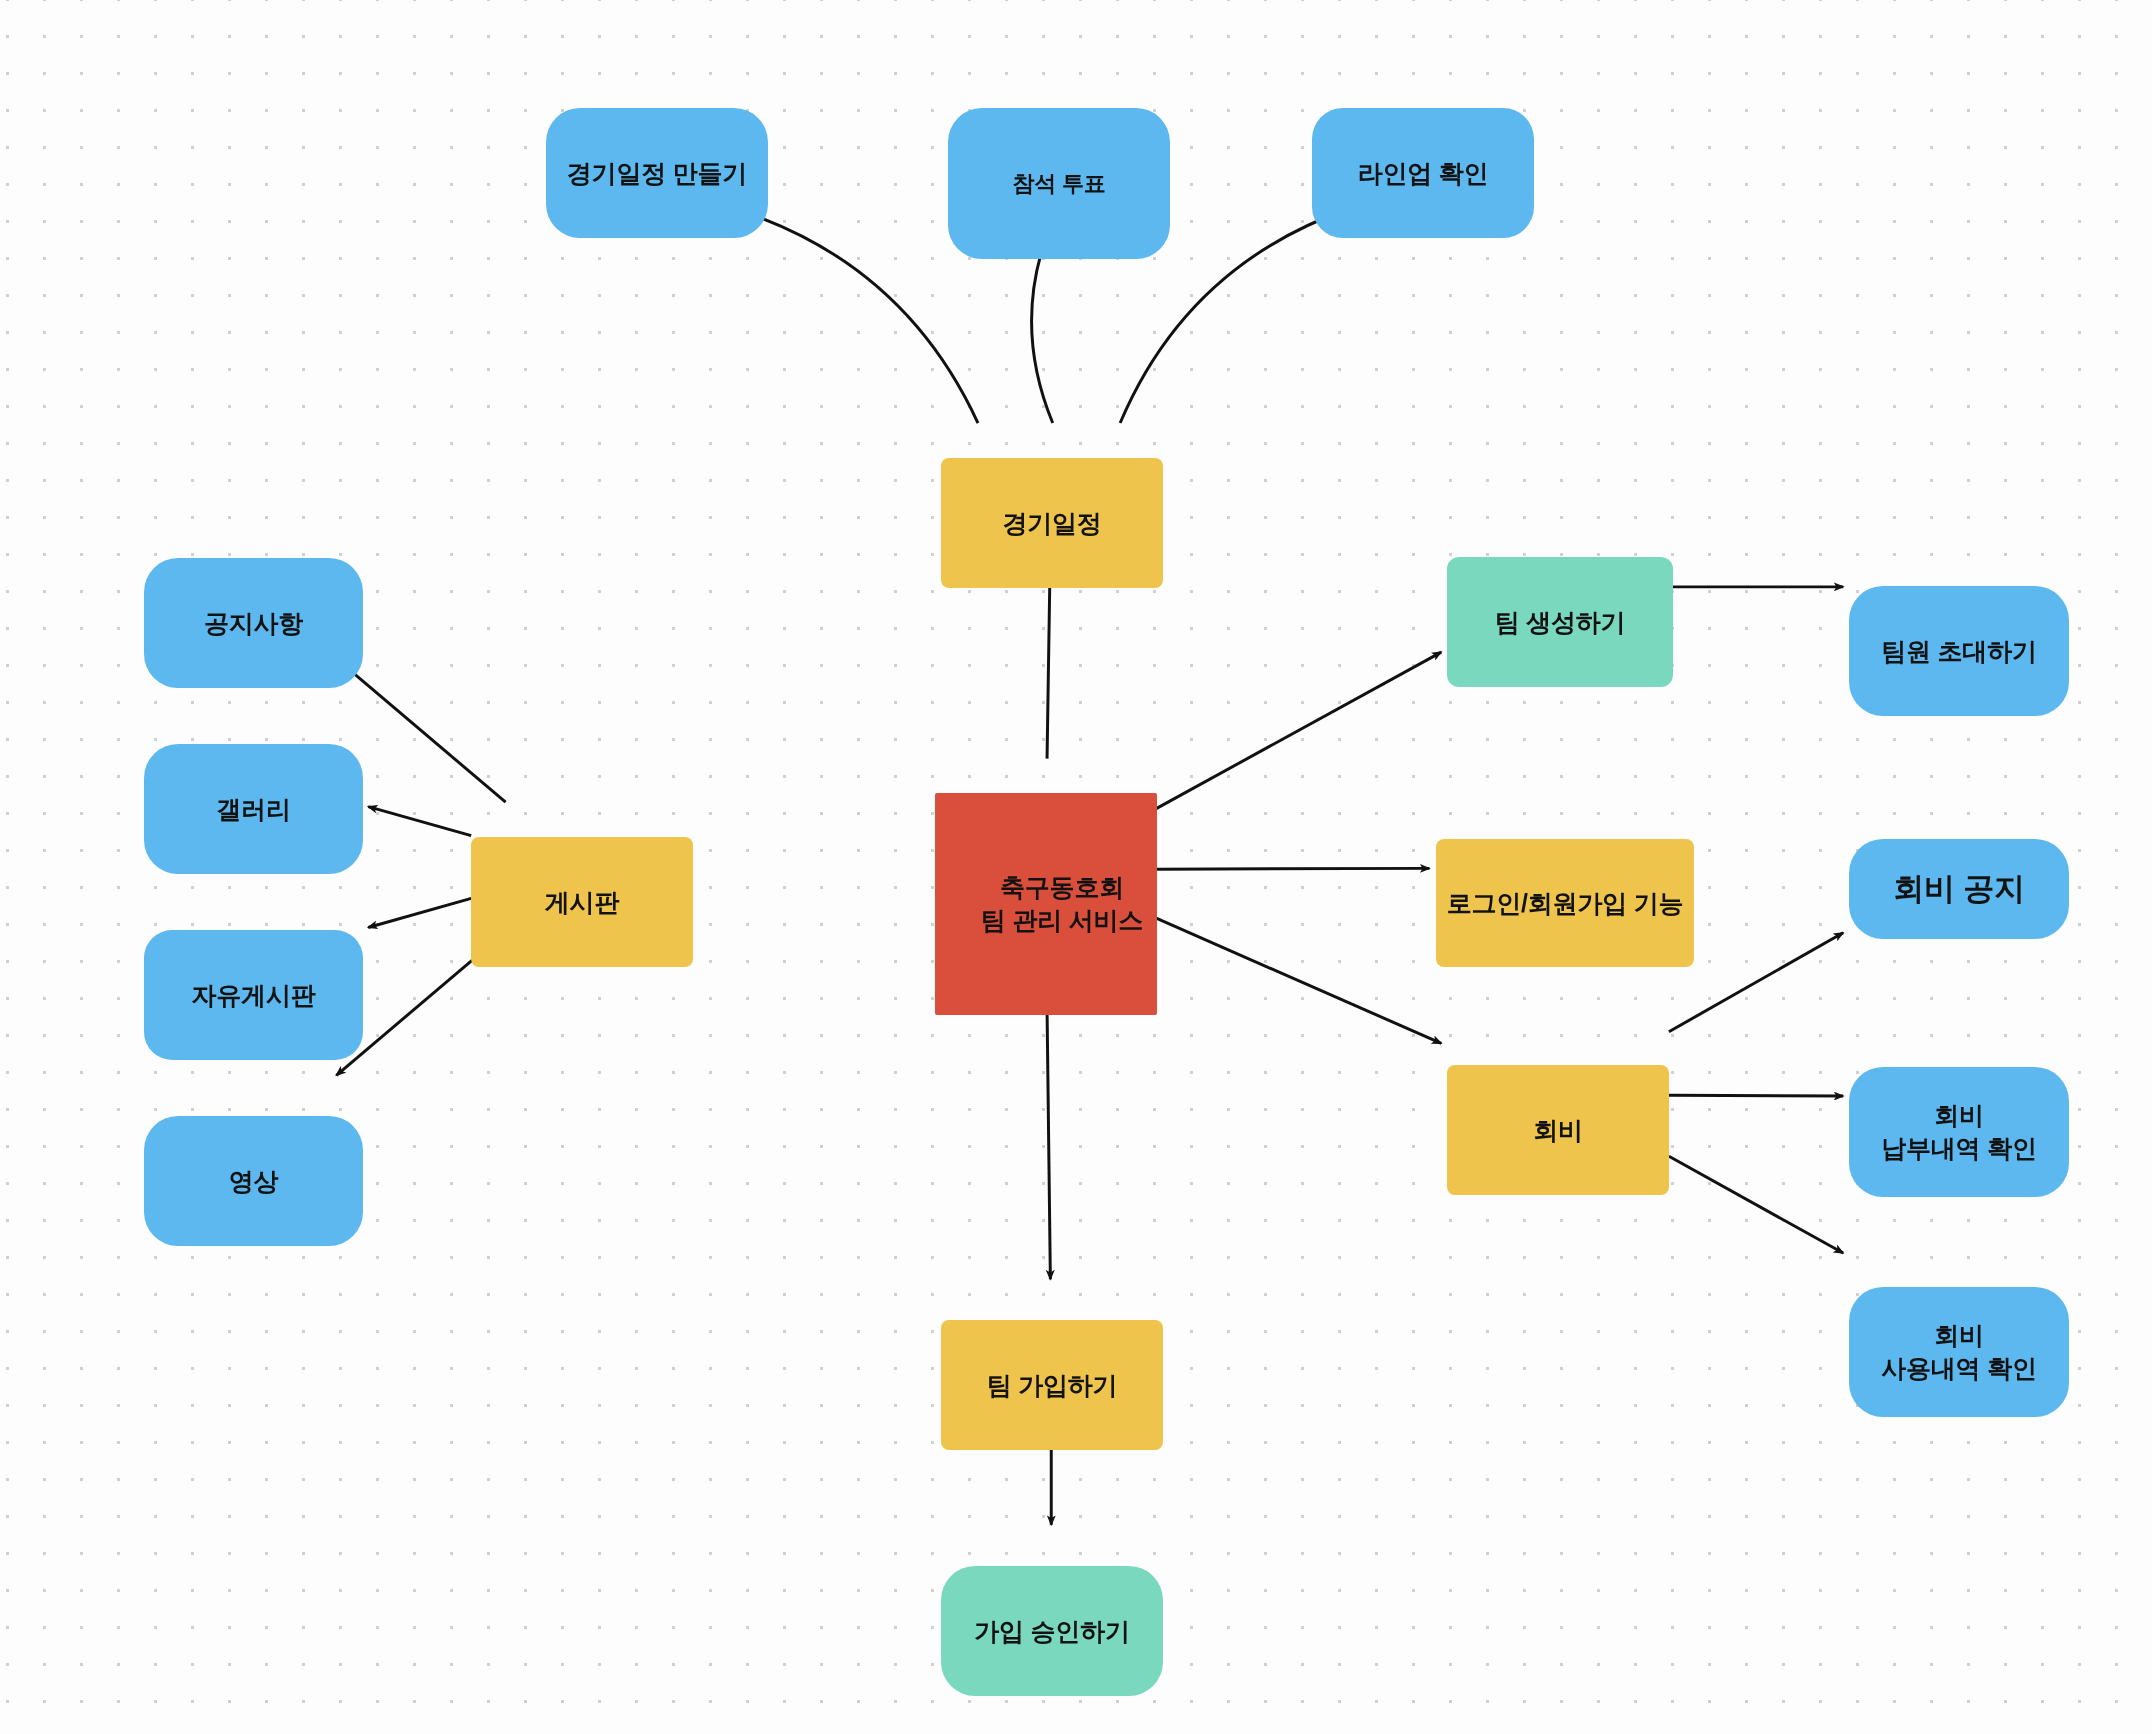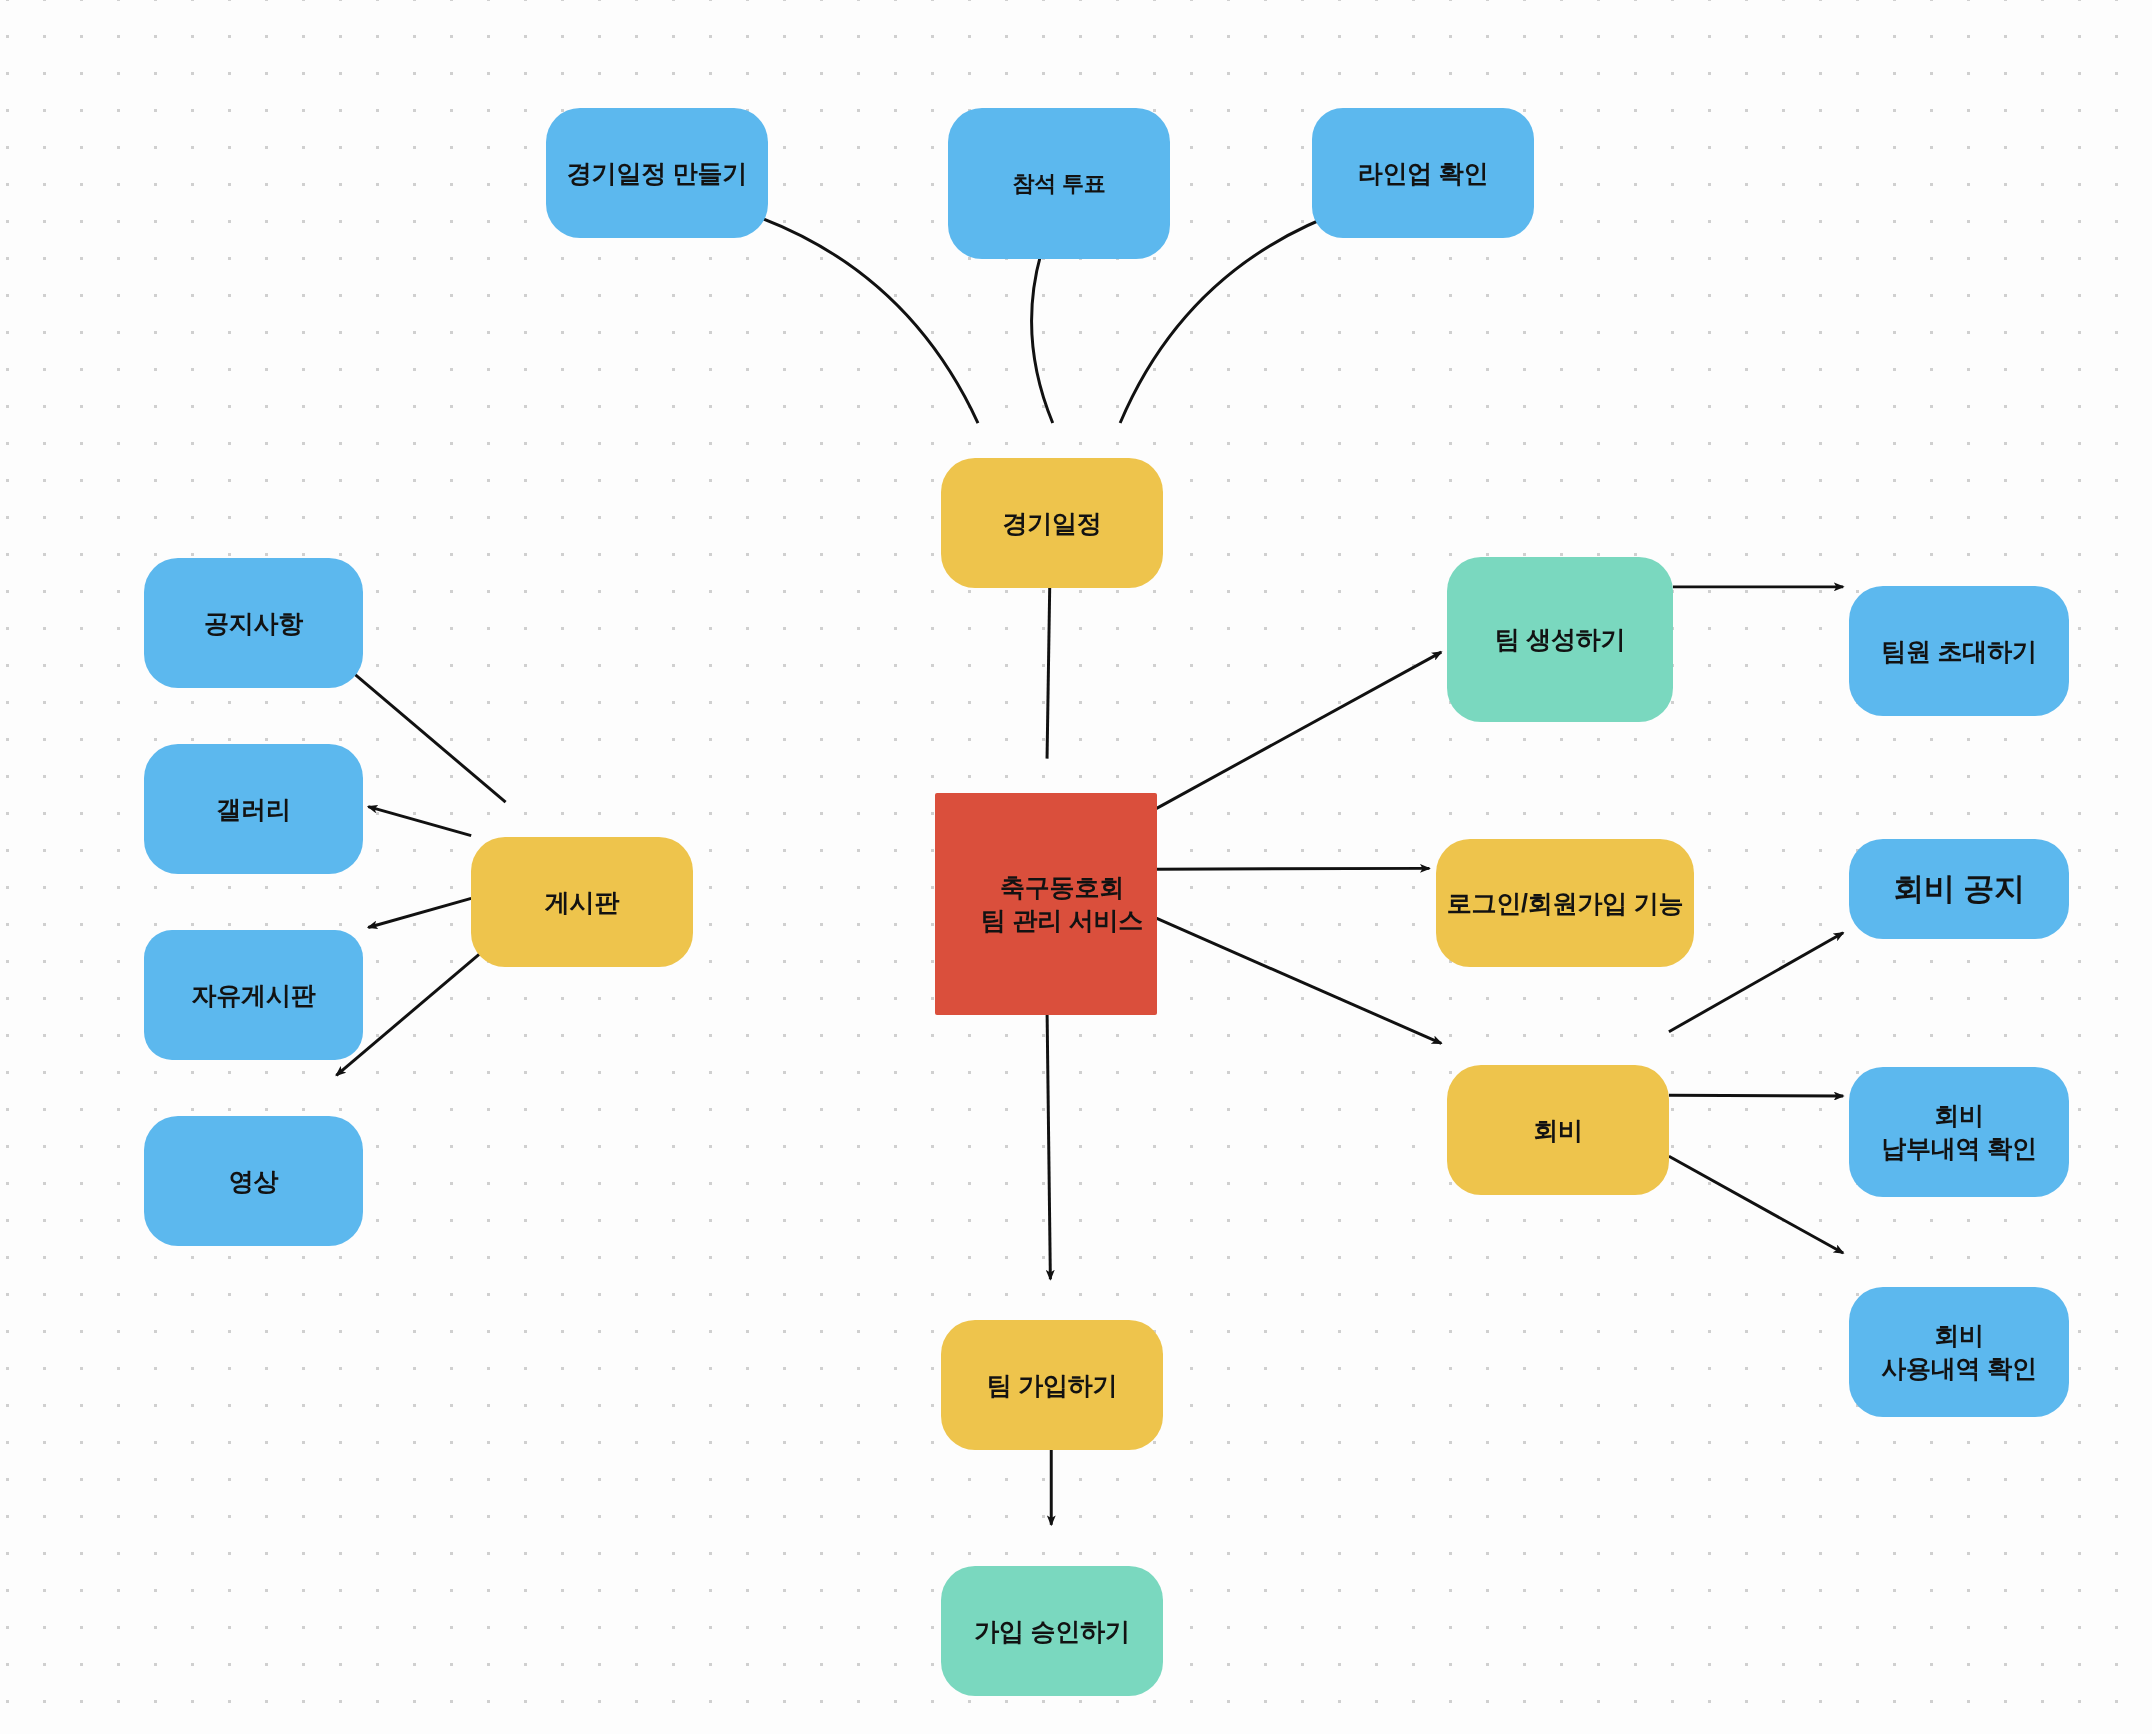--- a/index.html
+++ b/index.html
@@ -39,21 +39,21 @@
     font-weight: 700;
     line-height: 1.32;
     white-space: pre-line;
     letter-spacing: -0.2px;
     cursor: default;
     margin-top: 35px;
   }
   .node.rounded { border-radius: 34px; }
   .node.square  { border-radius: 2px; padding-left: 32px; }
   .node.blue    { background: #5cb8ee; }
-  .node.yellow  { background: #eec44c; }
+  .node.yellow  { background: #eec44c; border-radius: 8px; }
   .node.green   { background: #7ad8bf; }
   .node.red     { background: #da4f3c; }
 </style>
 </head>
 <body>
 
 <div id="canvas">
   <svg id="edge-layer" viewBox="0 0 2174 1752" xmlns="http://www.w3.org/2000/svg">
     <defs>
       <marker id="arrowhead" markerWidth="11" markerHeight="9" refX="9.5" refY="4.5" orient="auto" markerUnits="userSpaceOnUse">
@@ -85,21 +85,21 @@
       <div class="node blue rounded" style="left: 948px; top: 73px; width: 222px; height: 151px; font-size: 22px;">참석 투표</div>
       <div class="node blue rounded" style="left: 1312px; top: 73px; width: 222px; height: 130px; font-size: 25px; border-radius: 31px;">라인업 확인</div>
       <div class="node yellow rounded" style="left: 941px; top: 423px; width: 222px; height: 130px; font-size: 25px;">경기일정</div>
       <div class="node blue rounded" style="left: 144px; top: 523px; width: 219px; height: 130px; font-size: 25px;">공지사항</div>
       <div class="node blue rounded" style="left: 144px; top: 709px; width: 219px; height: 130px; font-size: 25px;">갤러리</div>
       <div class="node blue rounded" style="left: 144px; top: 895px; width: 219px; height: 130px; font-size: 25px; border-radius: 28px;">자유게시판</div>
       <div class="node blue rounded" style="left: 144px; top: 1081px; width: 219px; height: 130px; font-size: 25px;">영상</div>
       <div class="node yellow rounded" style="left: 471px; top: 802px; width: 222px; height: 130px; font-size: 25px;">게시판</div>
       <div class="node red square" style="left: 935px; top: 758px; width: 222px; height: 222px; font-size: 25px;">축구동호회
 팀 관리 서비스</div>
-      <div class="node green rounded" style="left: 1447px; top: 522px; width: 226px; height: 165px; font-size: 25px;">팀 생성하기</div>
+      <div class="node green rounded" style="left: 1447px; top: 522px; width: 226px; height: 130px; font-size: 25px; border-radius: 12px;">팀 생성하기</div>
       <div class="node blue rounded" style="left: 1849px; top: 551px; width: 220px; height: 130px; font-size: 25px;">팀원 초대하기</div>
       <div class="node yellow rounded" style="left: 1436px; top: 804px; width: 258px; height: 128px; font-size: 25px;">로그인/회원가입 기능</div>
       <div class="node blue rounded" style="left: 1849px; top: 804px; width: 220px; height: 100px; font-size: 31px;">회비 공지</div>
       <div class="node yellow rounded" style="left: 1447px; top: 1030px; width: 222px; height: 130px; font-size: 25px;">회비</div>
       <div class="node blue rounded" style="left: 1849px; top: 1032px; width: 220px; height: 130px; font-size: 25px;">회비
 납부내역 확인</div>
       <div class="node blue rounded" style="left: 1849px; top: 1252px; width: 220px; height: 130px; font-size: 25px;">회비
 사용내역 확인</div>
       <div class="node yellow rounded" style="left: 941px; top: 1285px; width: 222px; height: 130px; font-size: 25px;">팀 가입하기</div>
       <div class="node green rounded" style="left: 941px; top: 1531px; width: 222px; height: 130px; font-size: 25px;">가입 승인하기</div>

